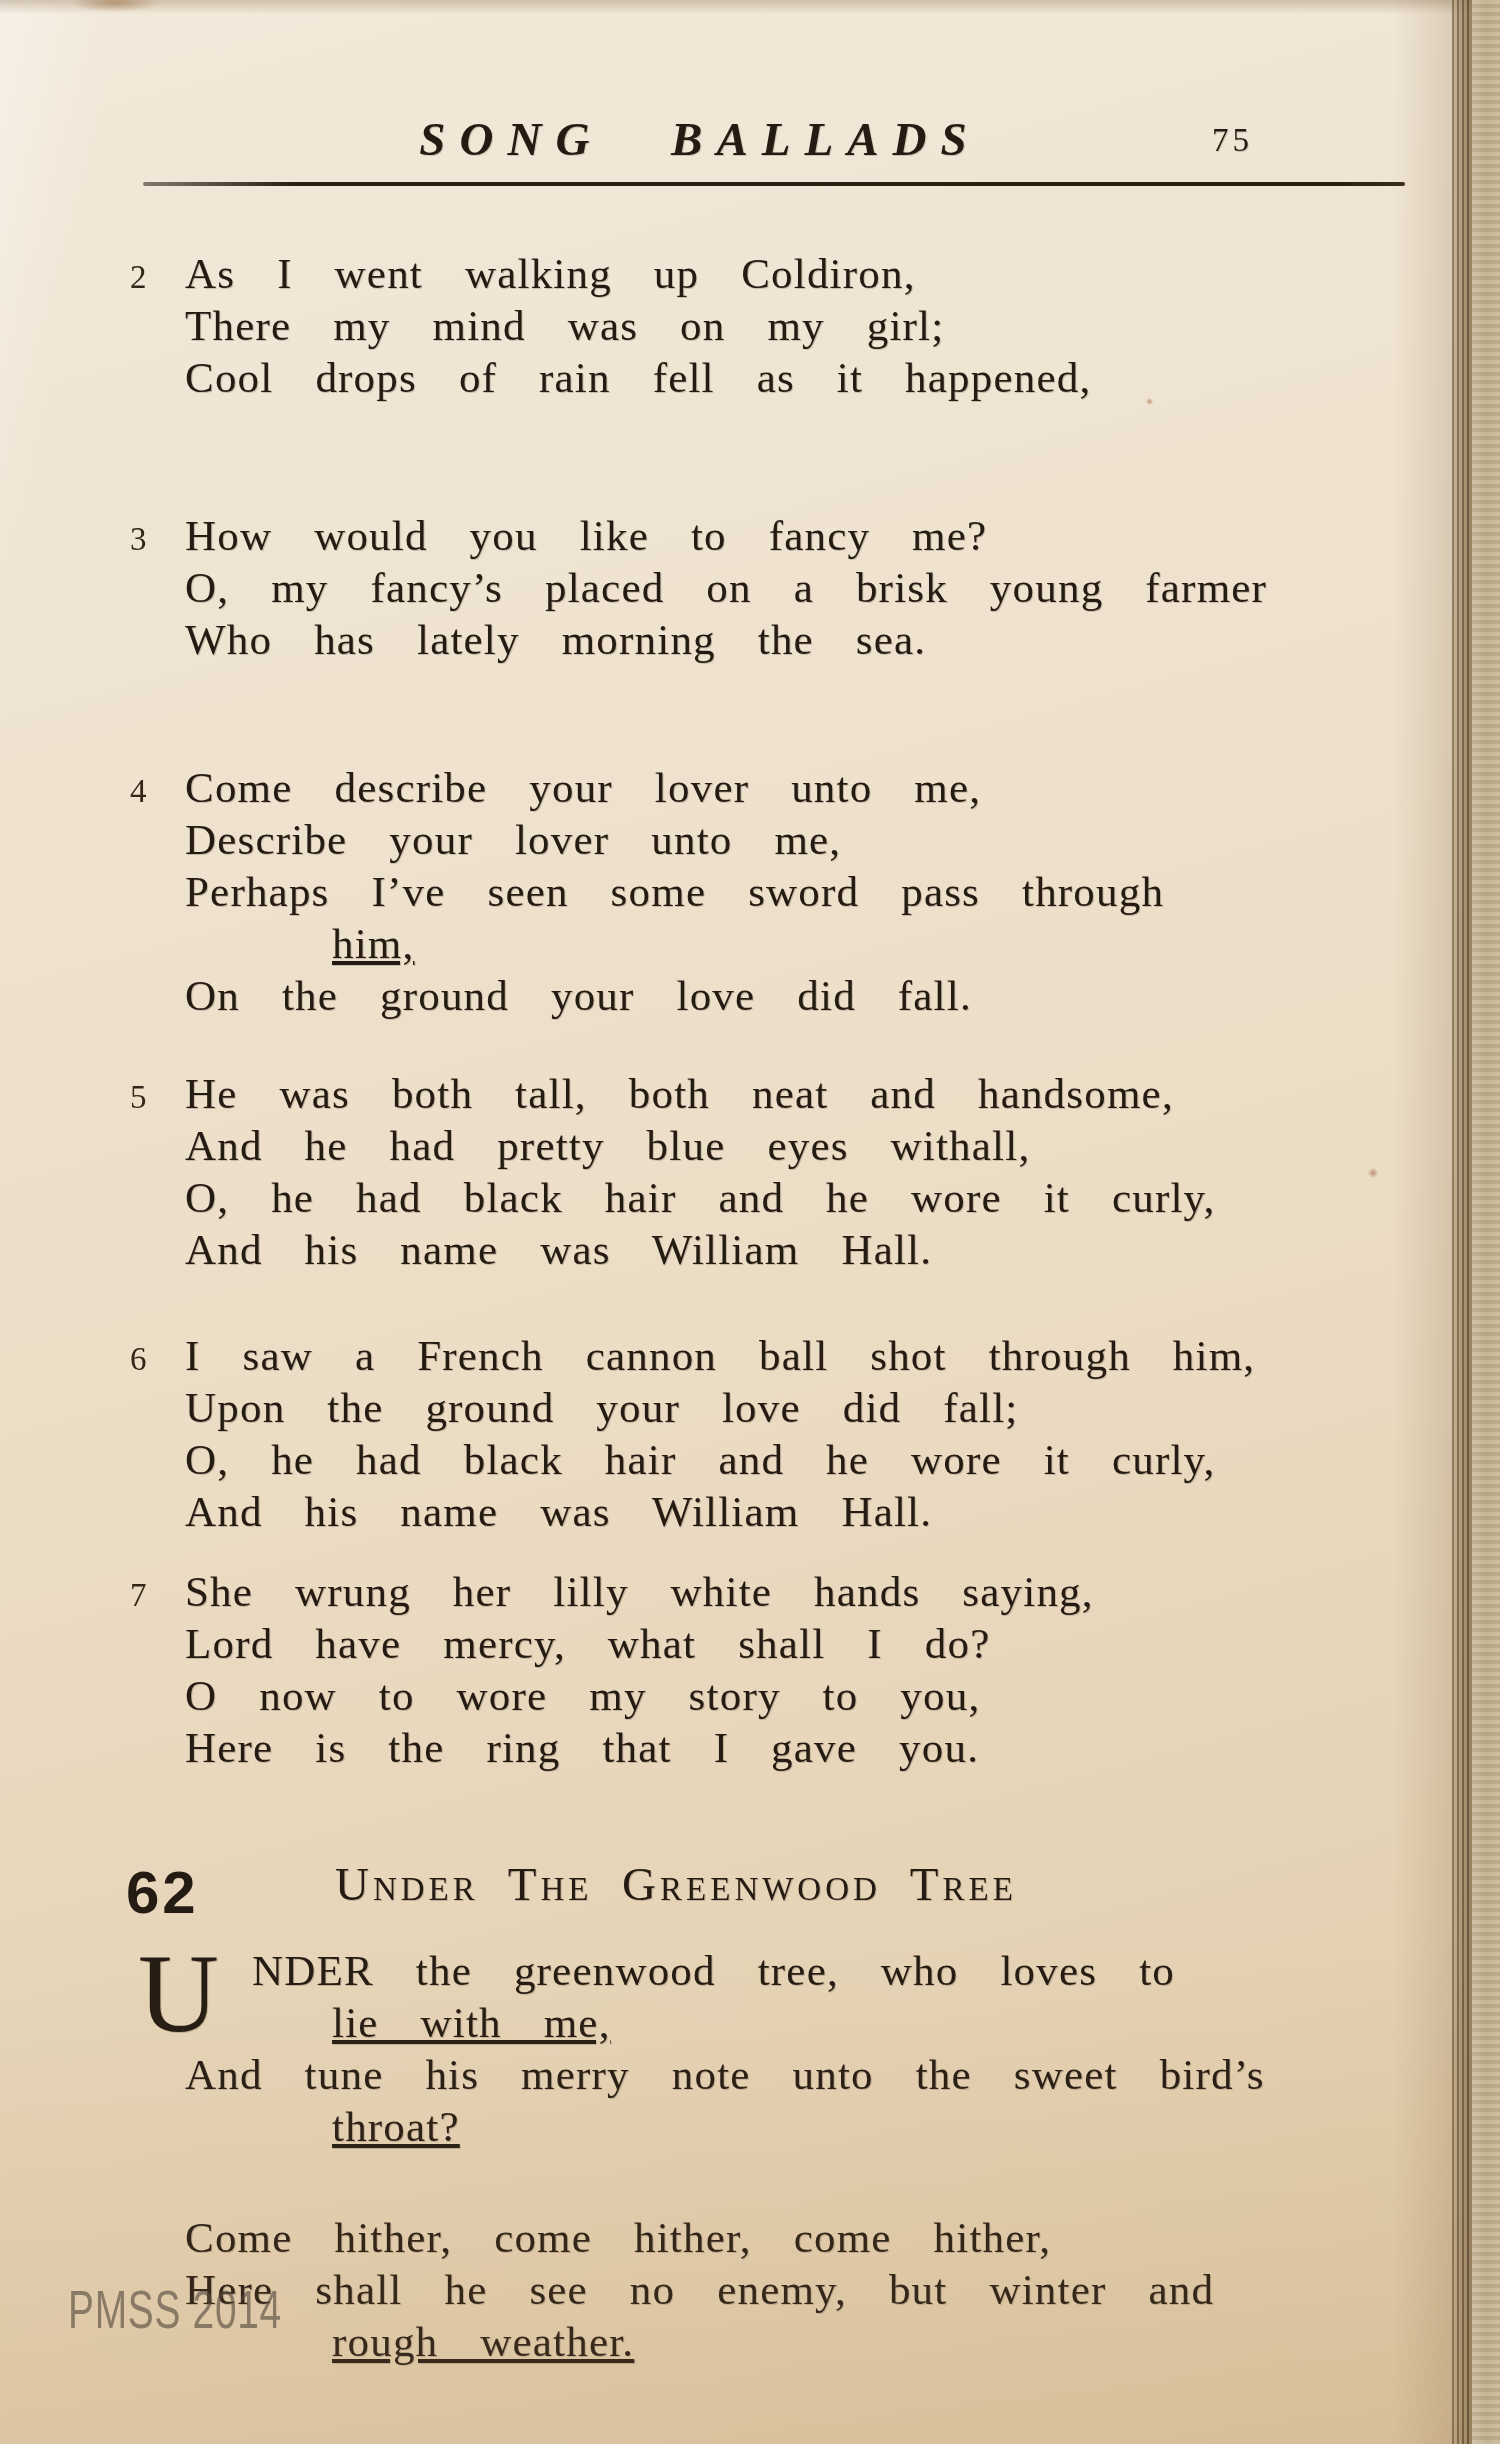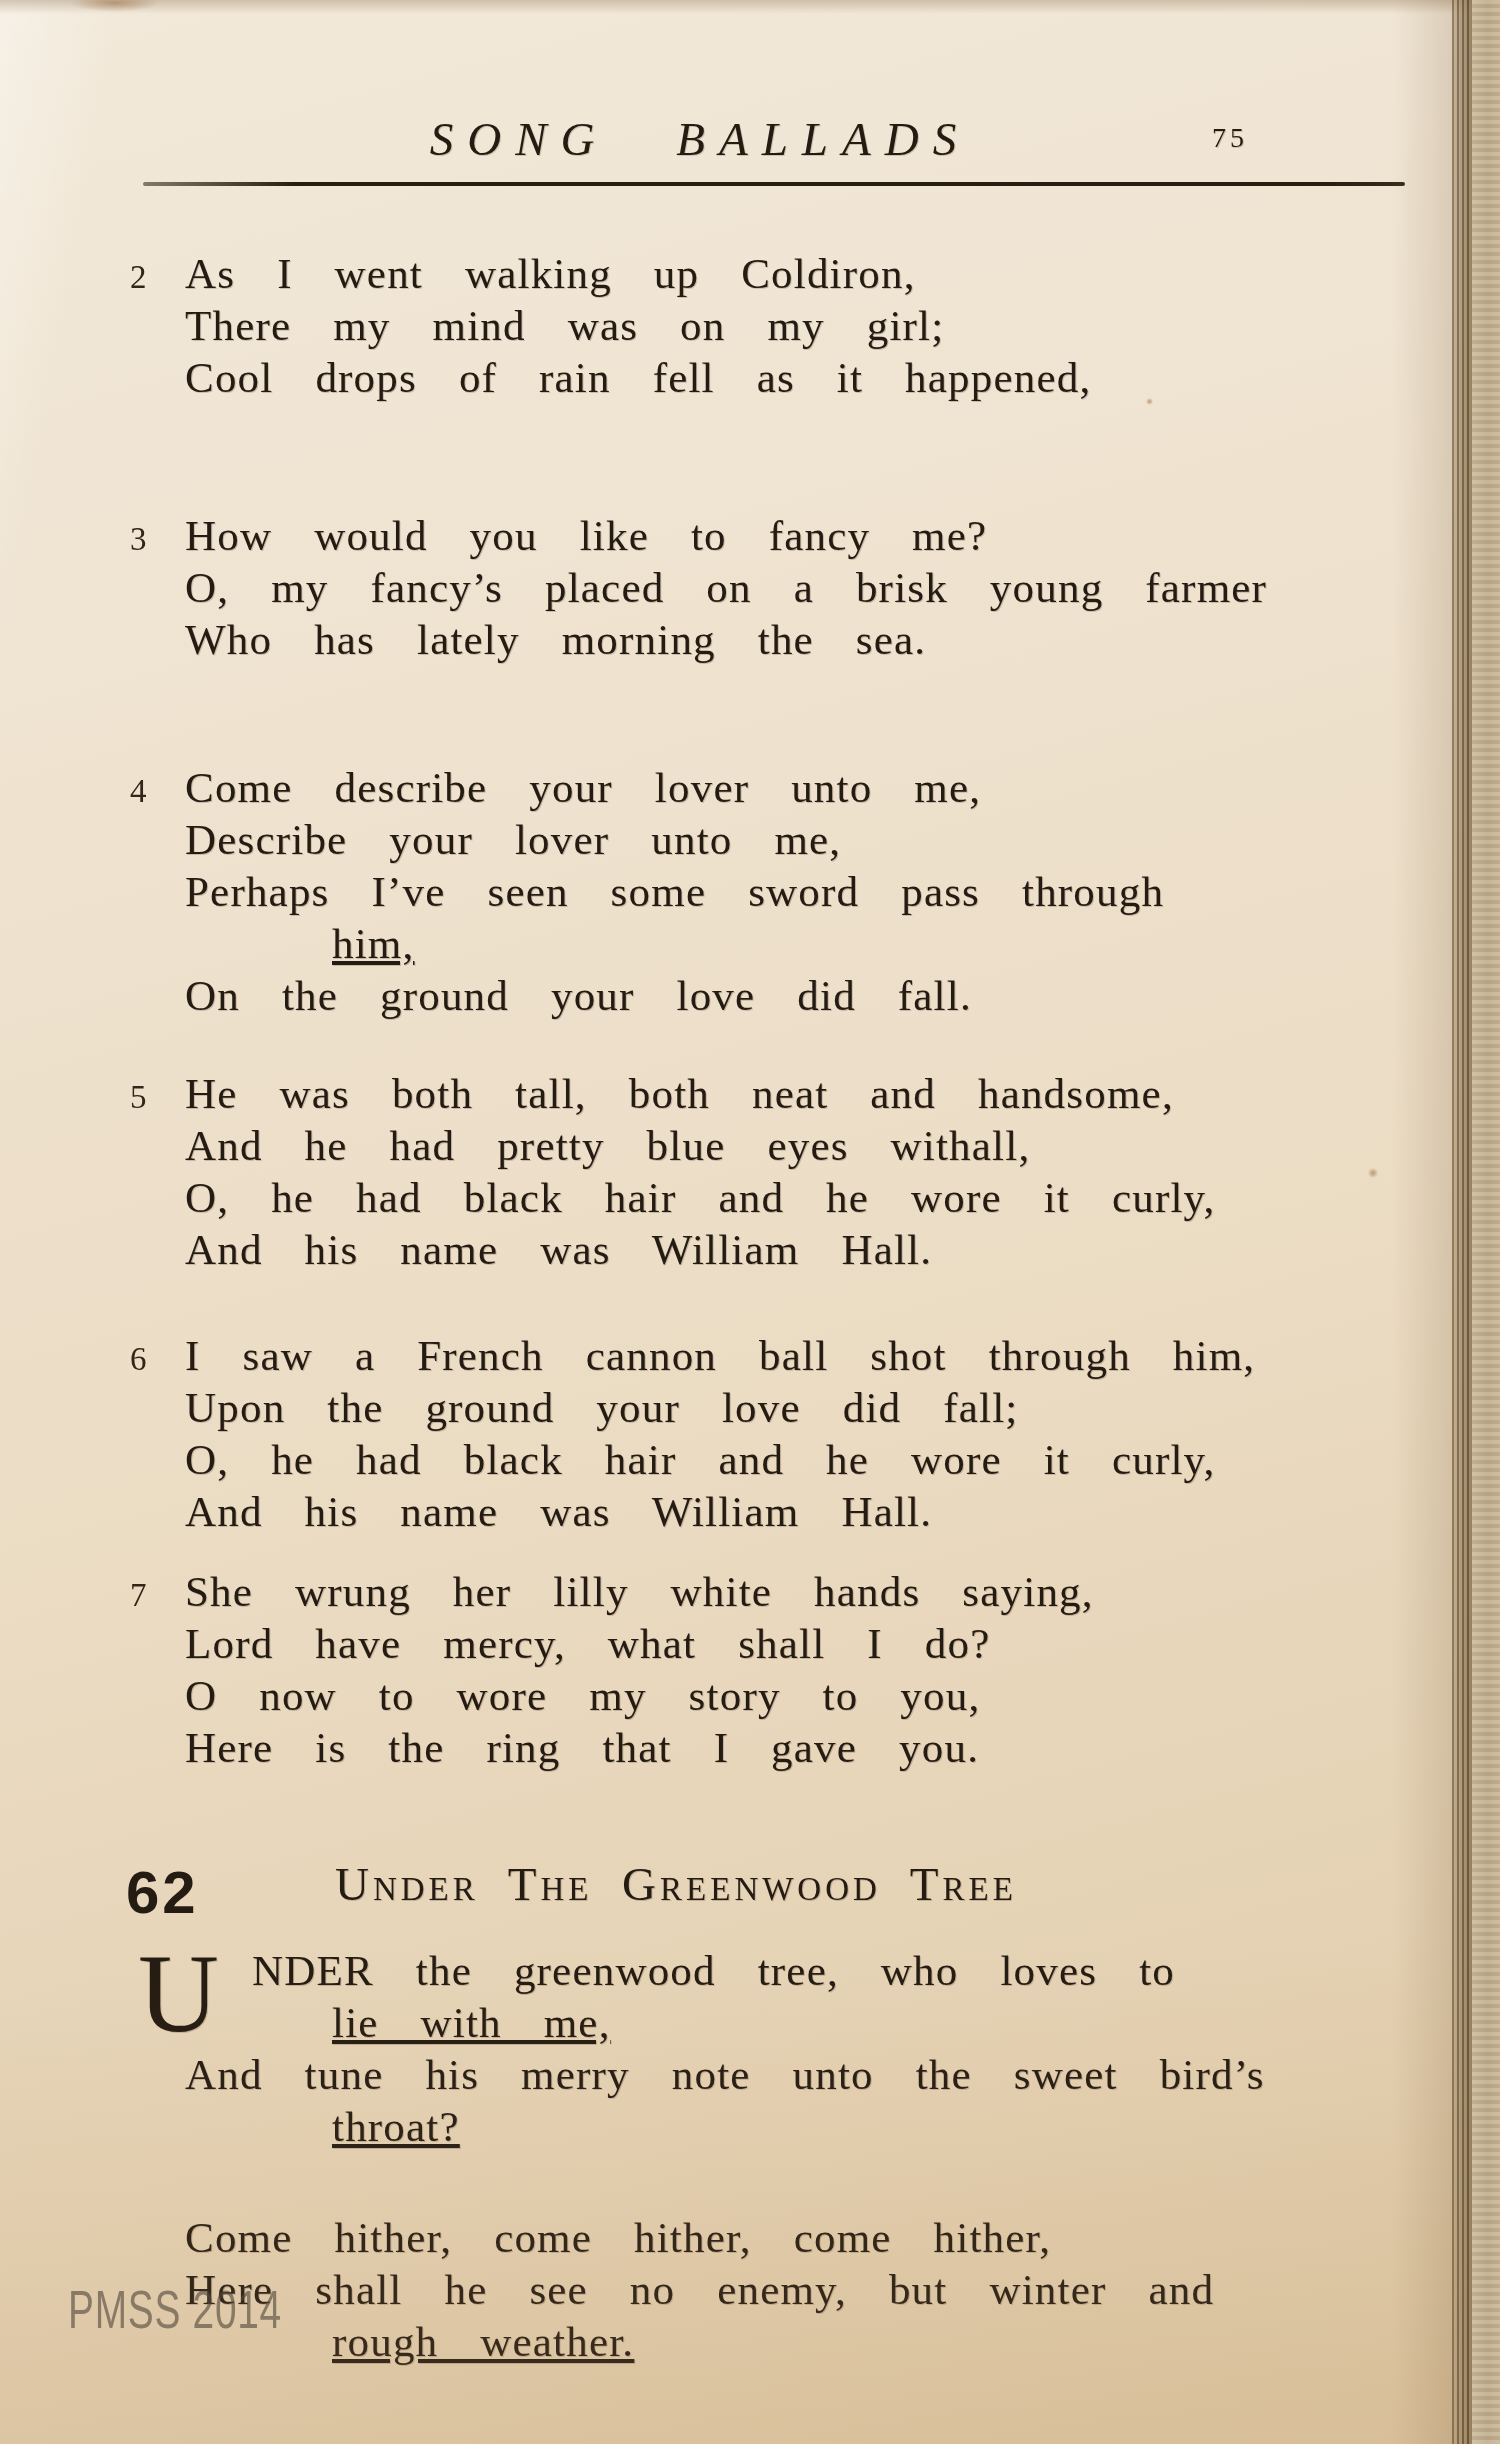--- a/index.html
+++ b/index.html
@@ -42,27 +42,27 @@
   }
   .stain-dot{
     position:absolute;width:10px;height:10px;border-radius:50%;
     background:radial-gradient(circle, rgba(150,90,50,0.55), rgba(150,90,50,0) 75%);
   }
 
   
   .title{
     position:absolute;top:112px;left:150px;width:1100px;
     text-align:center;
-    font-style:italic;font-weight:normal;
+    font-style:italic;font-weight:bold;
     font-size:47px;letter-spacing:14px;word-spacing:42px;
     text-shadow:1px 1px 0 rgba(110,80,60,0.25);
   }
   .page-num{
     position:absolute;top:122px;left:1212px;
-    font-size:28px;letter-spacing:4px;
+    font-size:33px;letter-spacing:4px;
     text-shadow:1px 1px 0 rgba(110,80,60,0.25);
   }
   .rule{
     position:absolute;top:182px;left:143px;width:1262px;height:4px;
     background:linear-gradient(90deg, rgba(40,30,20,0.55), #281e12 12%, #281e12 94%, #3a2c1c);
     border-radius:2px;
   }
 
   
   .verses-layer{position:absolute;inset:0;}

